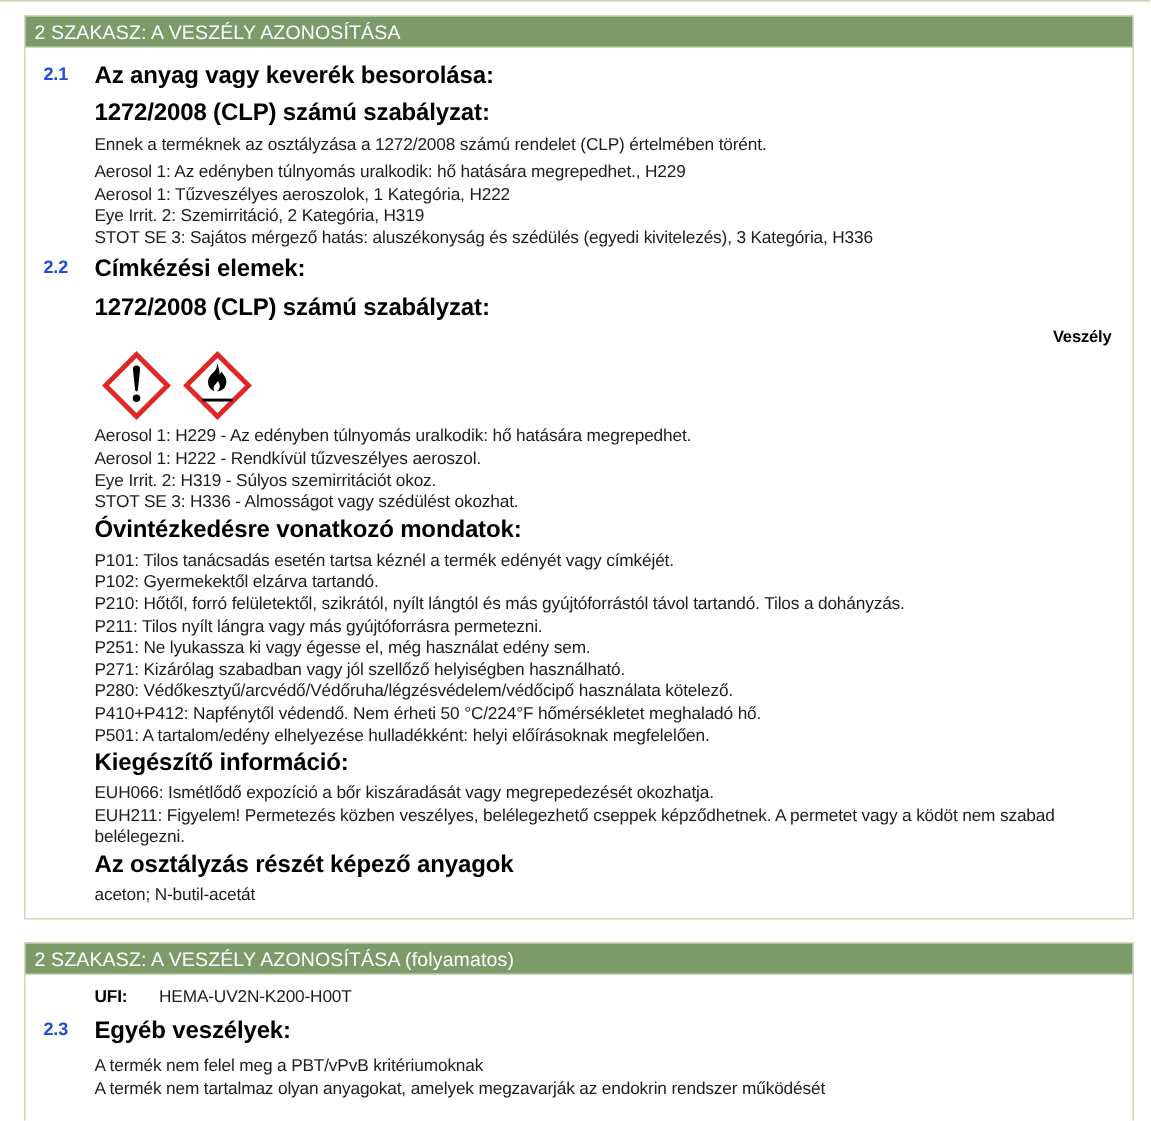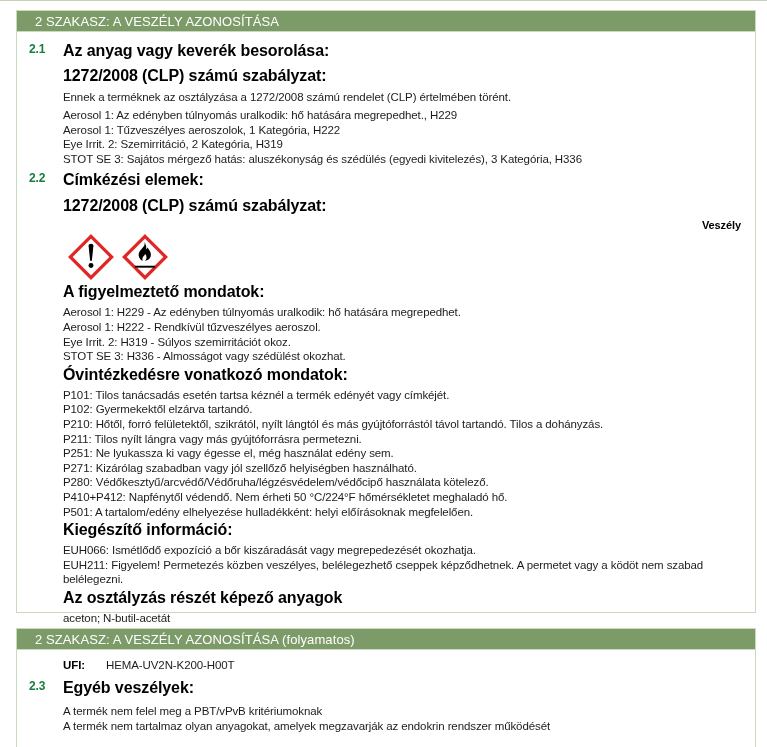--- a/index.html
+++ b/index.html
@@ -13,28 +13,28 @@
 
   .sec-box {
     position:absolute; left:16px; width:740px;
     border:1px solid #cbd9bd; background:#ffffff;
   }
   .box1 { top:10px;  height:603px; }
   .box2 { top:628px; height:128px; }
 
   .sec-bar {
     height:21px; line-height:21px; background:#7d9b69; color:#ffffff;
-    font-size:13px; padding-left:18px; letter-spacing:0.1px;
+    font-size:13px; padding-left:6px; letter-spacing:0.1px;
     border-bottom:1px solid #cbd9bd; white-space:nowrap; overflow:hidden;
   }
 
   .content { padding:0 14px 0 12px; }
 
   .row { display:flex; align-items:flex-start; }
-  .num { flex:none; width:34px; font-weight:bold; font-size:12px; color:#15803d; }
+  .num { flex:none; width:34px; font-weight:bold; font-size:12px; color:#1d4ed8; }
   .h { font-weight:bold; font-size:16px; color:#000; }
   .indent { margin-left:34px; }
 
   .body-txt { font-size:11.5px; line-height:14px; }
   .block { font-size:11.5px; line-height:14.6px; }
   .block div { white-space:nowrap; }
   .wrapblock { font-size:11.5px; line-height:14.6px; max-width:682px; }
 
   .signal { font-weight:bold; font-size:11px; color:#000;text-align:right; }
 
@@ -89,21 +89,20 @@
         <path fill="#000000" d="M50 21c-3.4 0-5.7 2.2-5.2 5.5l3.1 29.4c0.2 1.9 1.1 2.9 2.1 2.9s1.9-1 2.1-2.9l3.1-29.4c0.5-3.3-1.8-5.5-5.2-5.5z"></path>
         <circle cx="50" cy="68.5" r="5.4" fill="#000000"></circle>
       </svg>
       <svg class="picto" viewBox="0 0 100 100">
         <polygon points="50,5 95,50 50,95 5,50" fill="#ffffff" stroke="#df2826" stroke-width="7"></polygon>
         <path fill="#000000" d="M49 17c1.5 7-2 11-6 15-5 5-7.6 9.6-6.6 15.6 0.8 5 4 8.8 9 10.8-1.6-3-1.4-6.5 0.6-9 1.6-2 3.4-3.4 4.4-6 2.4 3 3.4 6 2.6 9.6-0.6 2.4-1.8 4-3.6 5.6 4.6-0.4 8.6-2.4 11.2-6.2 3.4-5 2.8-11.6-0.8-16.8-1.4-2-3-3.8-4-6-0.6 1.6-1.4 3-2.8 4.2 0.2-6.4-1.8-11.6-4-16.8z"></path>
         <rect x="28" y="69" width="44" height="4.2" fill="#000000"></rect>
       </svg>
     </div>
 
-    <div class="h indent mt3">A figyelmeztető mondatok:</div>
 
     <div class="block indent mt4">
       <div>Aerosol 1: H229 - Az edényben túlnyomás uralkodik: hő hatására megrepedhet.</div>
       <div>Aerosol 1: H222 - Rendkívül tűzveszélyes aeroszol.</div>
       <div>Eye Irrit. 2: H319 - Súlyos szemirritációt okoz.</div>
       <div>STOT SE 3: H336 - Almosságot vagy szédülést okozhat.</div>
     </div>
 
     <div class="h indent mt2">Óvintézkedésre vonatkozó mondatok:</div>
 

